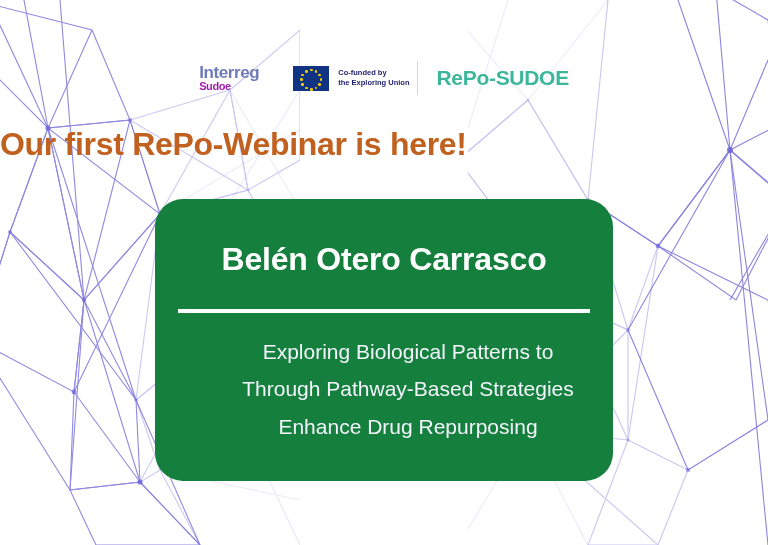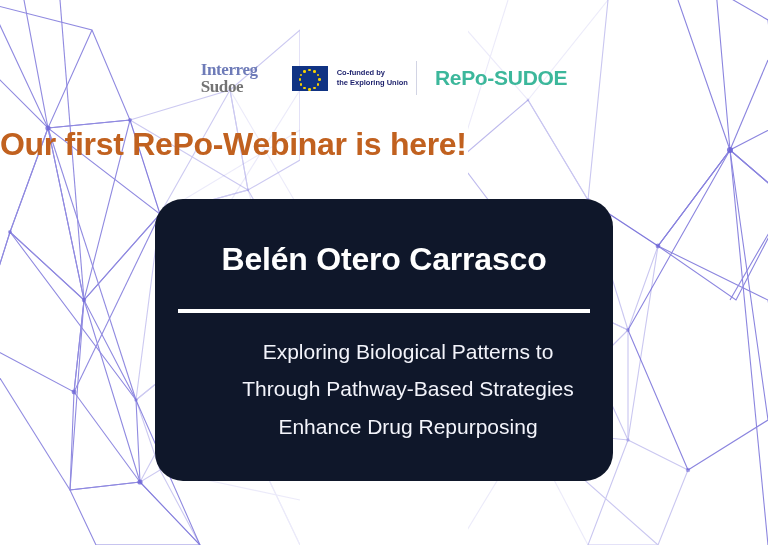--- a/index.html
+++ b/index.html
@@ -44,32 +44,31 @@
     justify-content: center;
     gap: 0;
   }
 
   .logo-interreg {
     display: flex;
     flex-direction: column;
     align-items: flex-start;
     line-height: 1.0;
     margin-right: 34px;
-    font-family: Liberation Serif, serif;
   }
   .logo-interreg .li-top {
     font-size: 17px;
     font-weight: bold;
     color: #6e7bb8;
     letter-spacing: -0.4px;
   }
   .logo-interreg .li-bot {
-    font-size: 17px;
-    font-weight: bold;
-    color: #737373;
+    font-size: 11px;
+    font-weight: bold;
+    color: #a21caf;
     letter-spacing: -0.4px;
   }
 
   .eu-block {
     display: flex;
     align-items: center;
     gap: 9px;
     margin-right: 8px;
   }
   .eu-flag {
@@ -123,21 +122,21 @@
     white-space: nowrap;
   }
 
   
   #card {
     position: absolute;
     left: 155px;
     top: 199px;
     width: 458px;
     height: 282px;
-    background: #0f172a;
+    background: #15803d;
     border-radius: 28px;
   }
 
   #speaker-name {
     position: absolute;
     top: 42px;
     left: 0;
     width: 458px;
     text-align: center;
     font-size: 32px;

